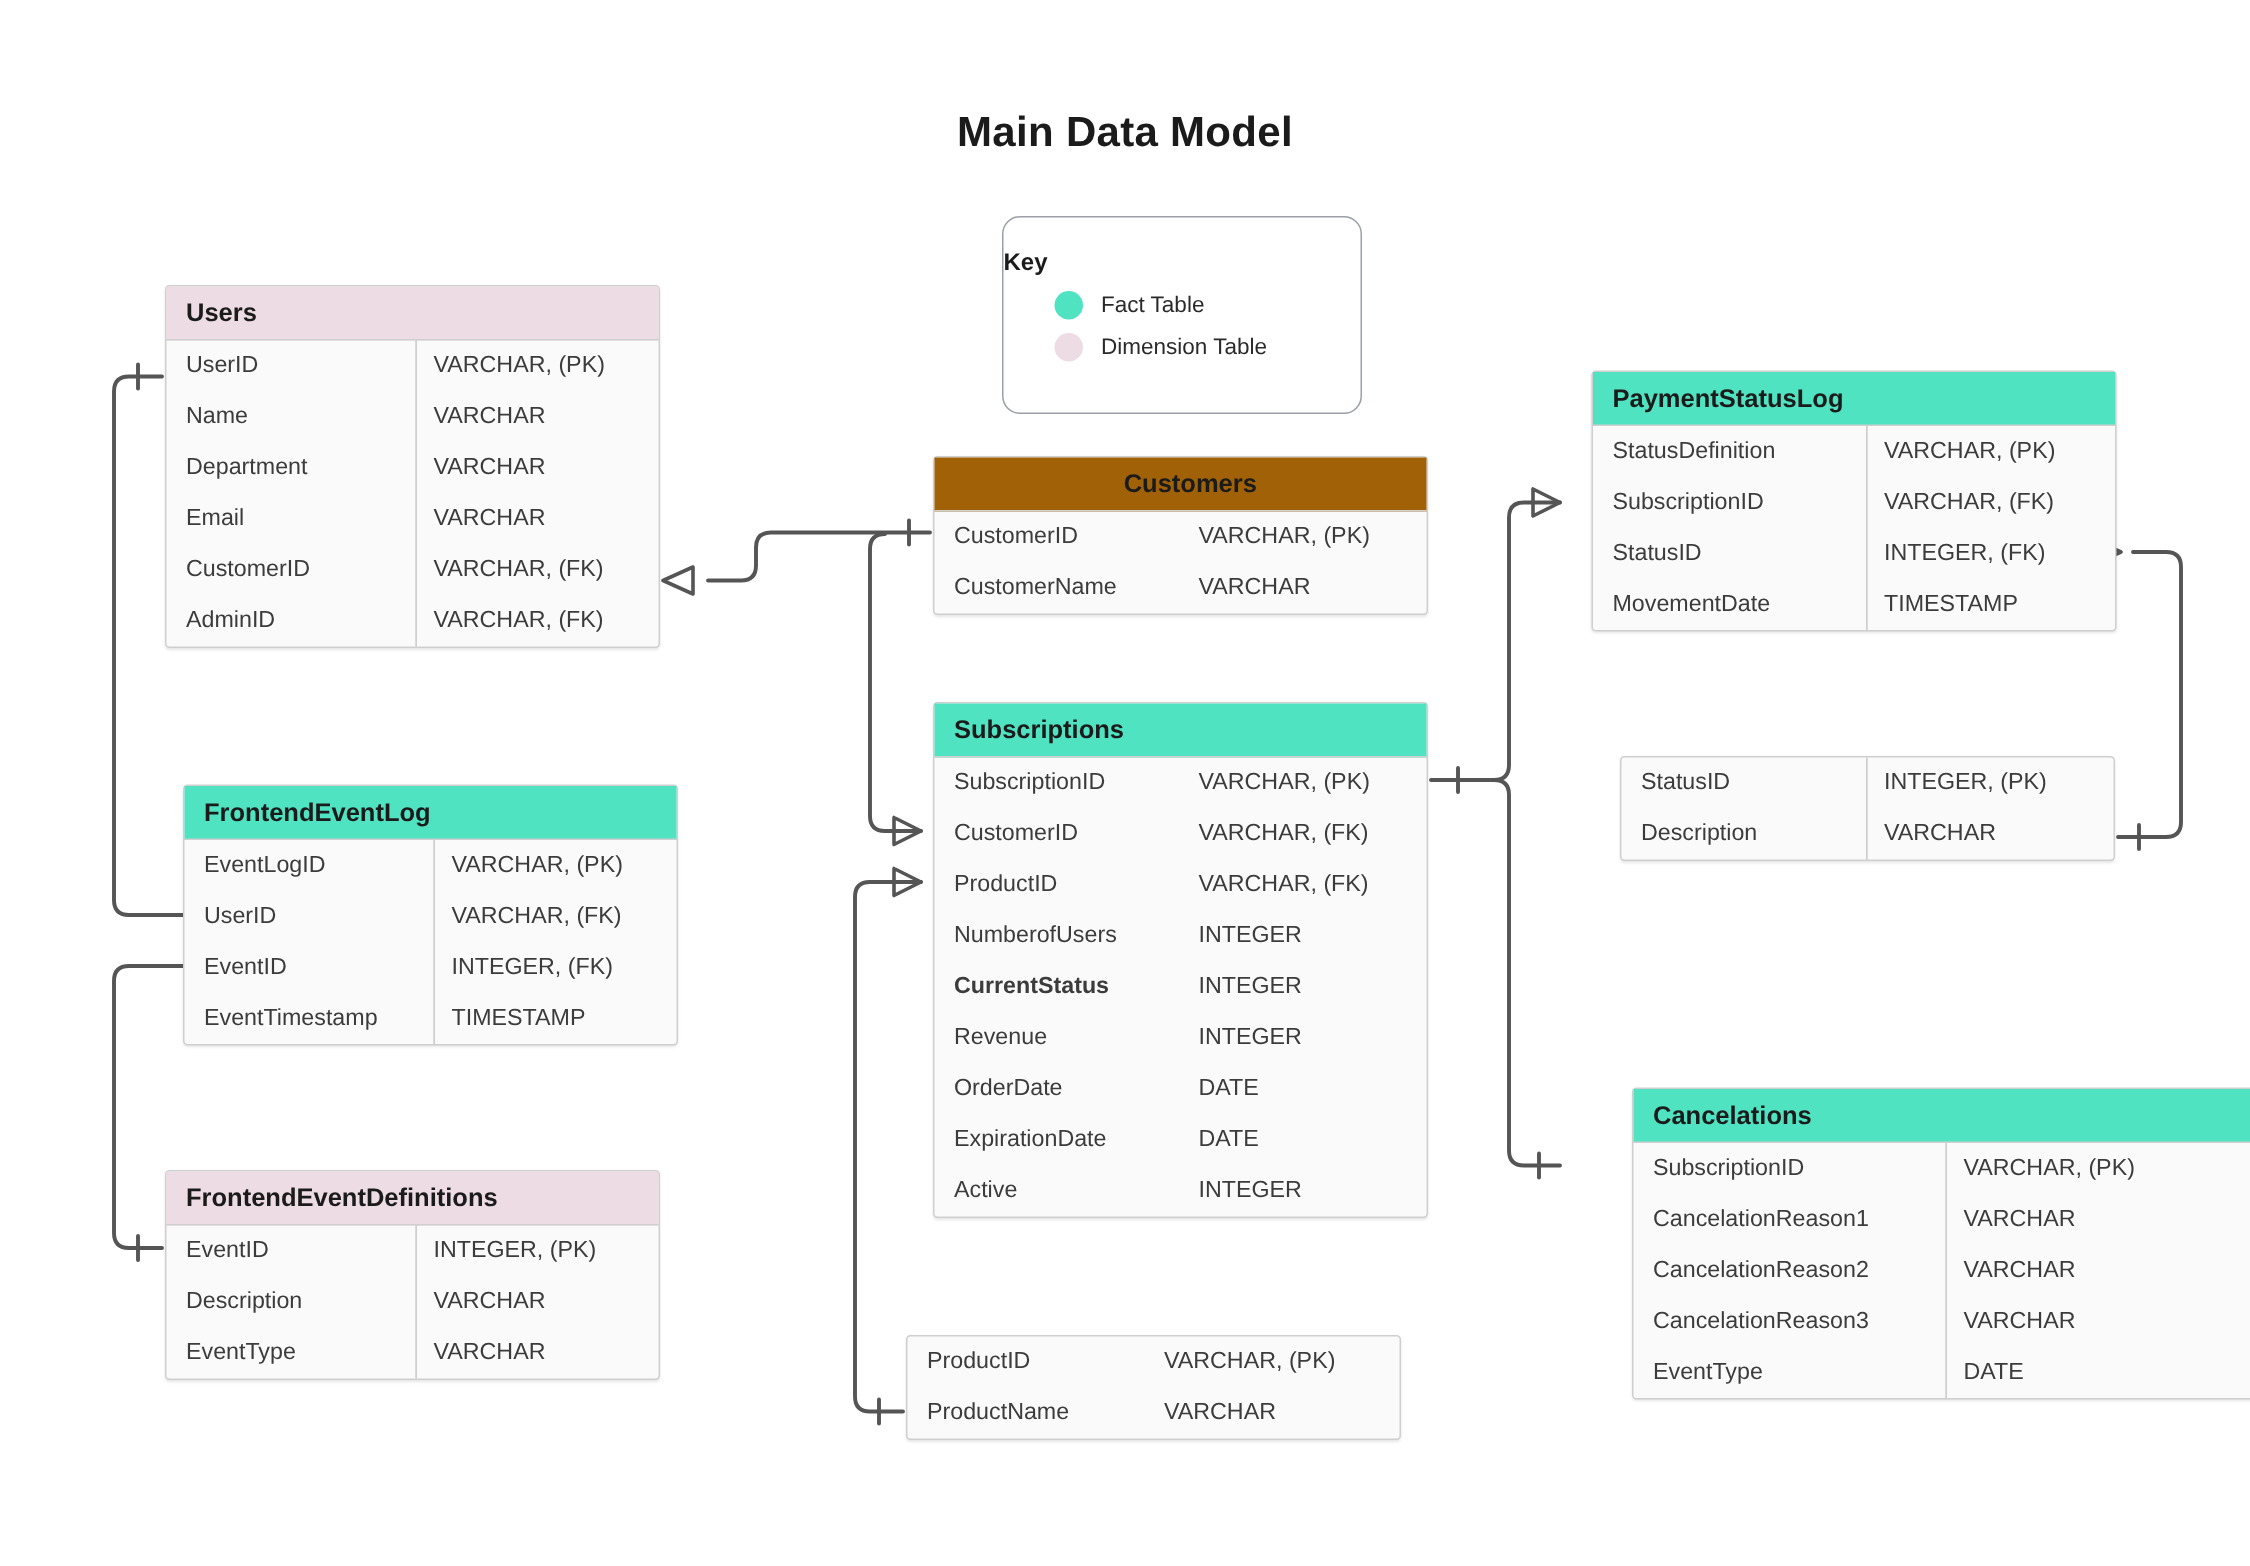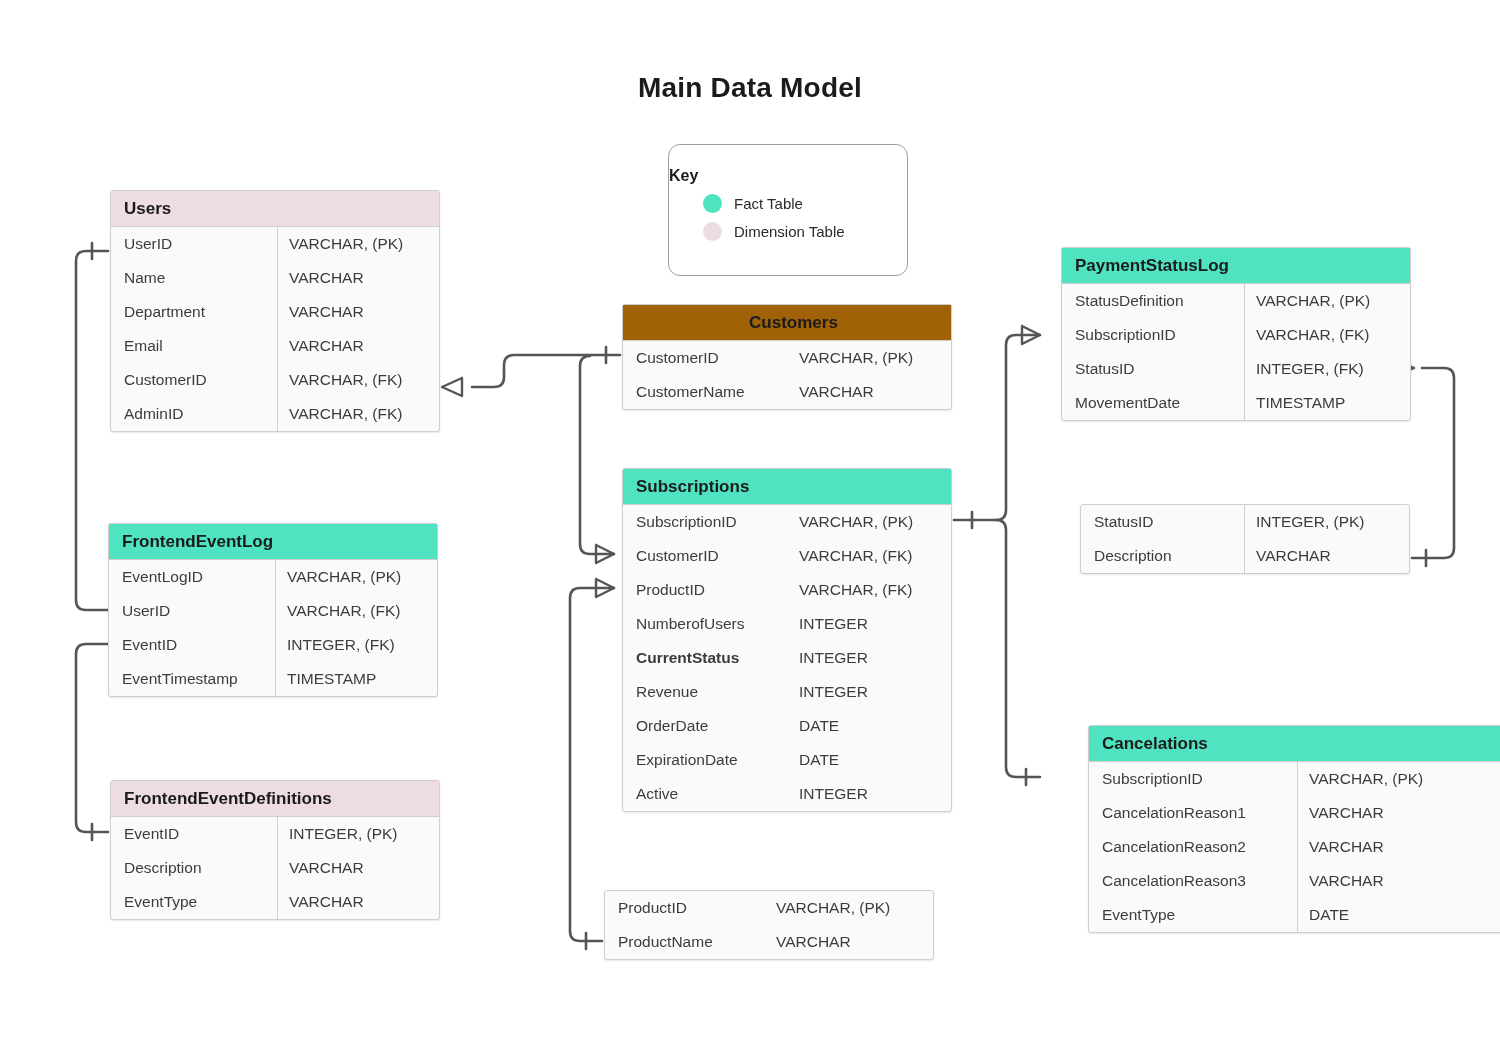--- a/index.html
+++ b/index.html
@@ -133,21 +133,21 @@
           <div class="row">
             <div class="col-name" style="width: 166px;">CustomerID</div>
             <div class="col-type">VARCHAR, (FK)</div>
           </div>
           <div class="row">
             <div class="col-name" style="width: 166px;">AdminID</div>
             <div class="col-type">VARCHAR, (FK)</div>
           </div>
         </div>
       </div>
-      <div class="tbl divided" style="left: 108px; top: 523px; width: 330px;">
+      <div class="tbl divided" style="left: 122px; top: 523px; width: 330px;">
         <div class="tbl-hdr" style="background: rgb(79, 227, 193);">FrontendEventLog</div>
         <div class="tbl-body">
           <div class="divider" style="left: 166px;"></div>
           <div class="row">
             <div class="col-name" style="width: 166px;">EventLogID</div>
             <div class="col-type">VARCHAR, (PK)</div>
           </div>
           <div class="row">
             <div class="col-name" style="width: 166px;">UserID</div>
             <div class="col-type">VARCHAR, (FK)</div>

